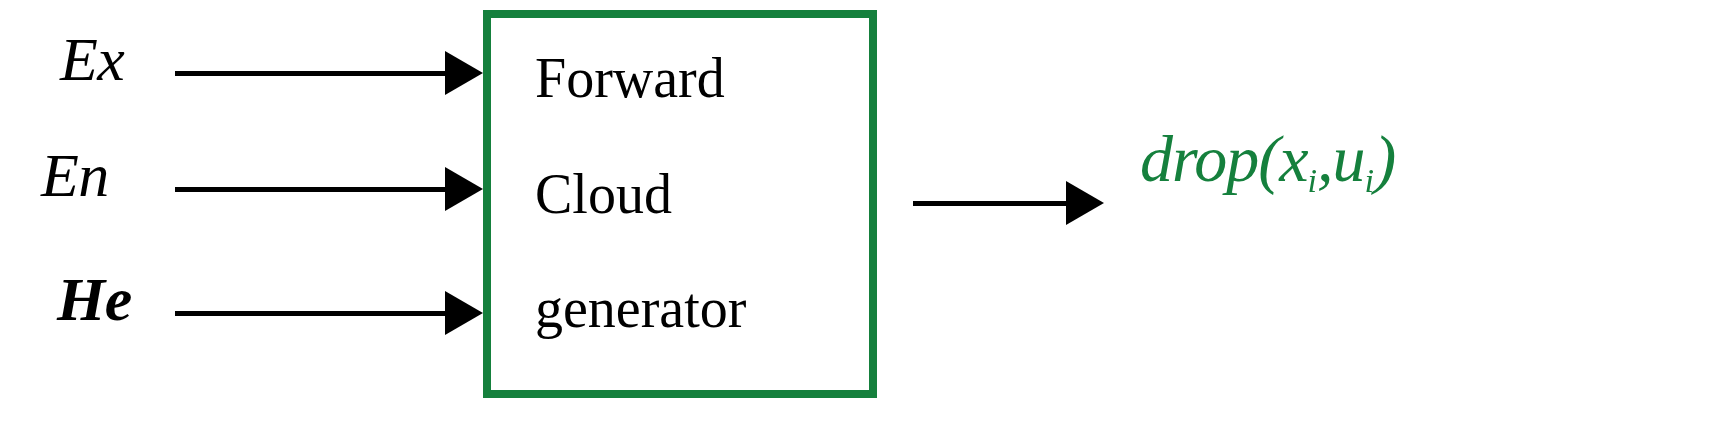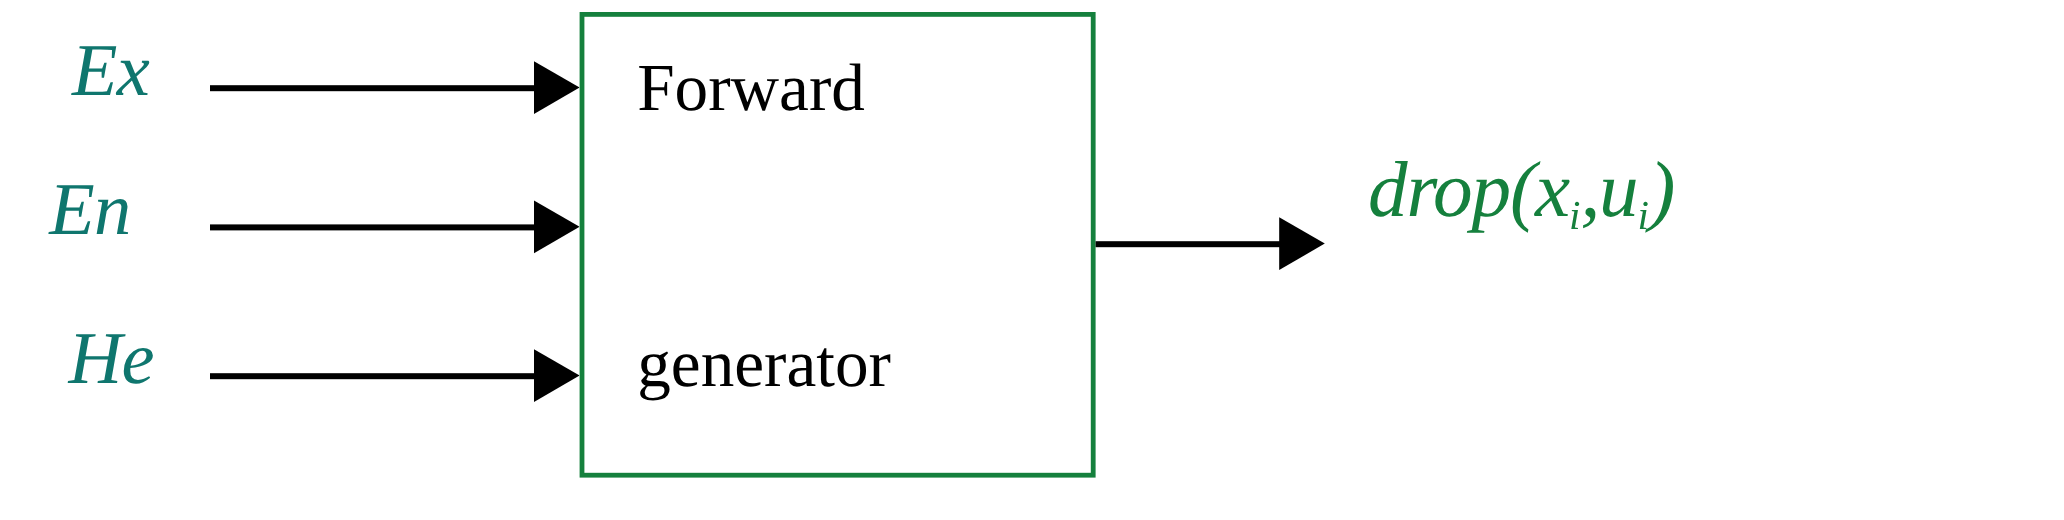--- a/index.html
+++ b/index.html
@@ -15,27 +15,27 @@
     overflow: hidden;
     font-family: "Liberation Serif", "DejaVu Serif", serif;
   }
 
   
   .input-label {
     position: absolute;
     font-style: italic;
     font-size: 62px;
     line-height: 1;
-    color: #0f766e;
+    color: #000000;
     white-space: nowrap;
     letter-spacing: -0.5px;
   }
   #label-ex { left: 60px;  top: 28px; }
   #label-en { left: 41px;  top: 144px; }
-  #label-he { left: 57px;  top: 268px; }
+  #label-he { left: 57px;  top: 268px; font-weight: bold; }
 
   
   .arrow {
     position: absolute;
     height: 0;
   }
   .arrow .shaft {
     position: absolute;
     left: 0;
     top: 0;
@@ -70,24 +70,24 @@
   
   #arrow-out { left: 913px; top: 201px; width: 192px; }
   #arrow-out .shaft { width: 155px; }
   #arrow-out .head  { left: 153px; }
 
   
   #process-box {
     position: absolute;
     left: 483px;
     top: 10px;
-    width: 430px;
+    width: 394px;
     height: 388px;
     box-sizing: border-box;
-    border: 4px solid #15803d;
+    border: 8px solid #15803d;
     background: #ffffff;
   }
   .box-line {
     position: absolute;
     left: 44px;
     font-size: 56px;
     line-height: 1;
     color: #000000;
     white-space: nowrap;
   }
@@ -137,20 +137,21 @@
     <div class="head"></div>
   </div>
 
   <div class="arrow" id="arrow-he">
     <div class="shaft"></div>
     <div class="head"></div>
   </div>
 
   <div id="process-box">
     <div class="box-line" id="box-line-1">Forward</div>
+    <div class="box-line" id="box-line-2">Cloud</div>
     <div class="box-line" id="box-line-3">generator</div>
   </div>
 
   <div class="arrow" id="arrow-out">
     <div class="shaft"></div>
     <div class="head"></div>
   </div>
 
   <div id="output-label"><span>drop</span><span>(</span><span>x</span><span class="sub">i</span><span>,</span><span>u</span><span class="sub">i</span><span>)</span></div>
 

